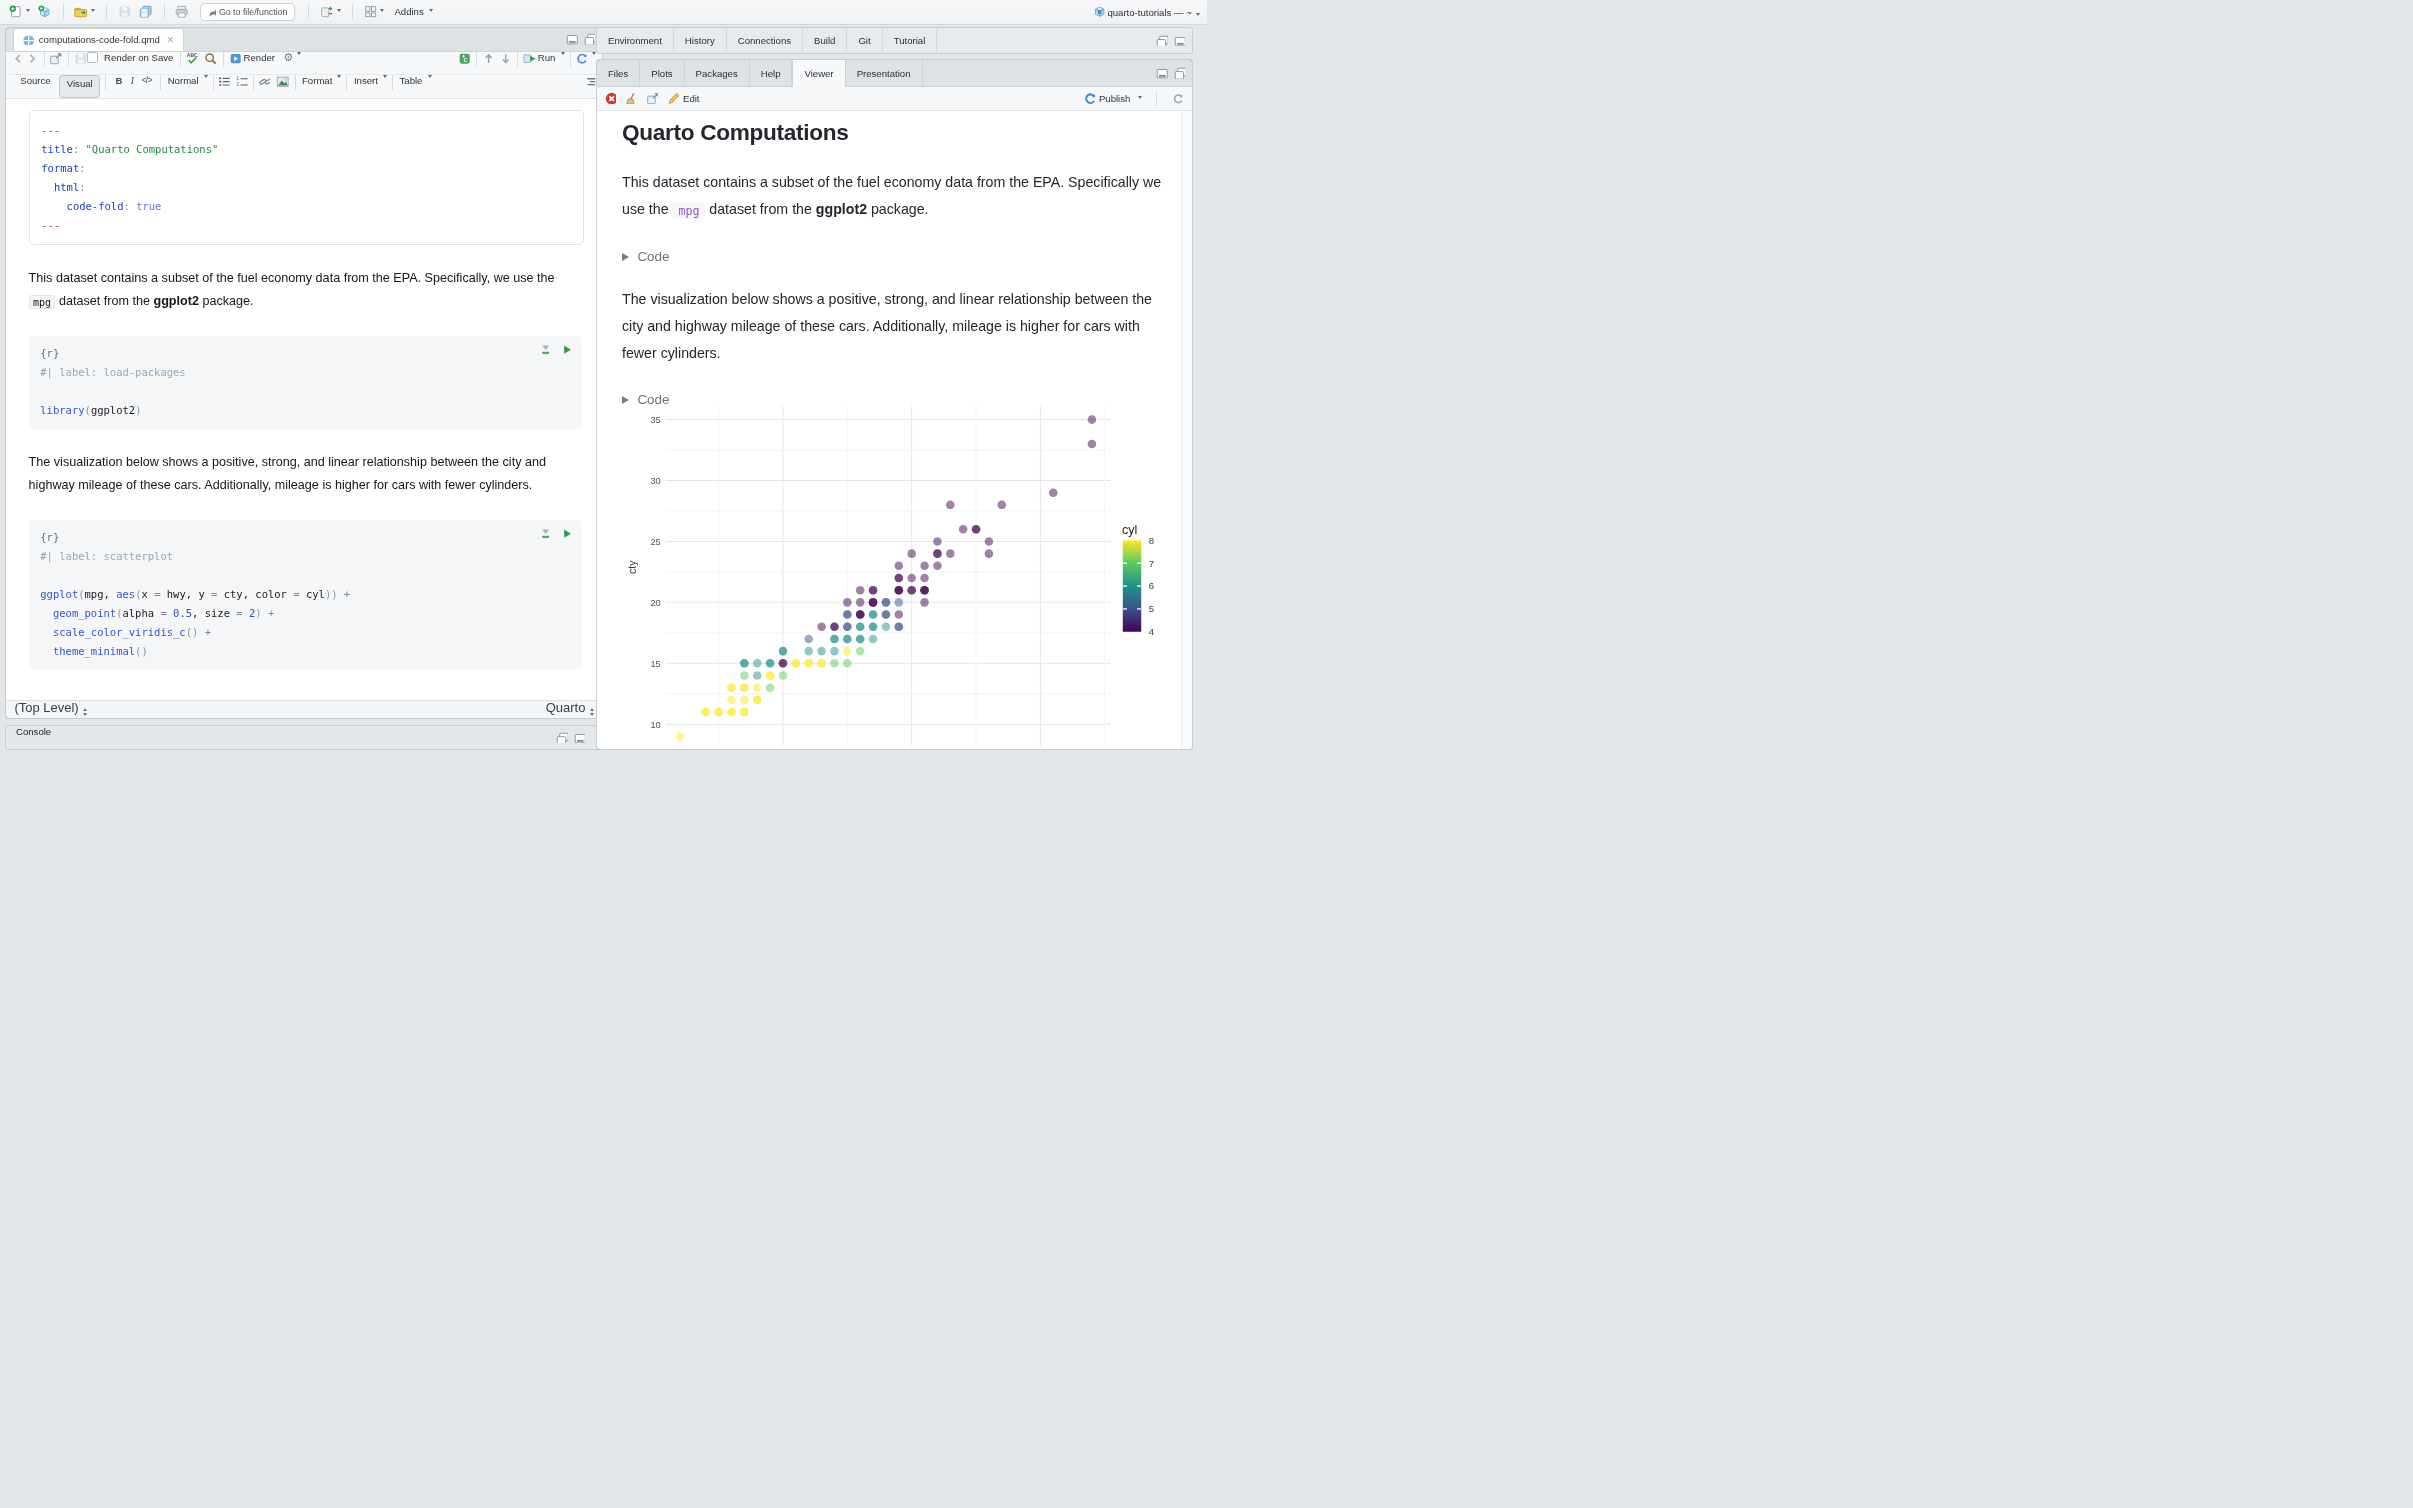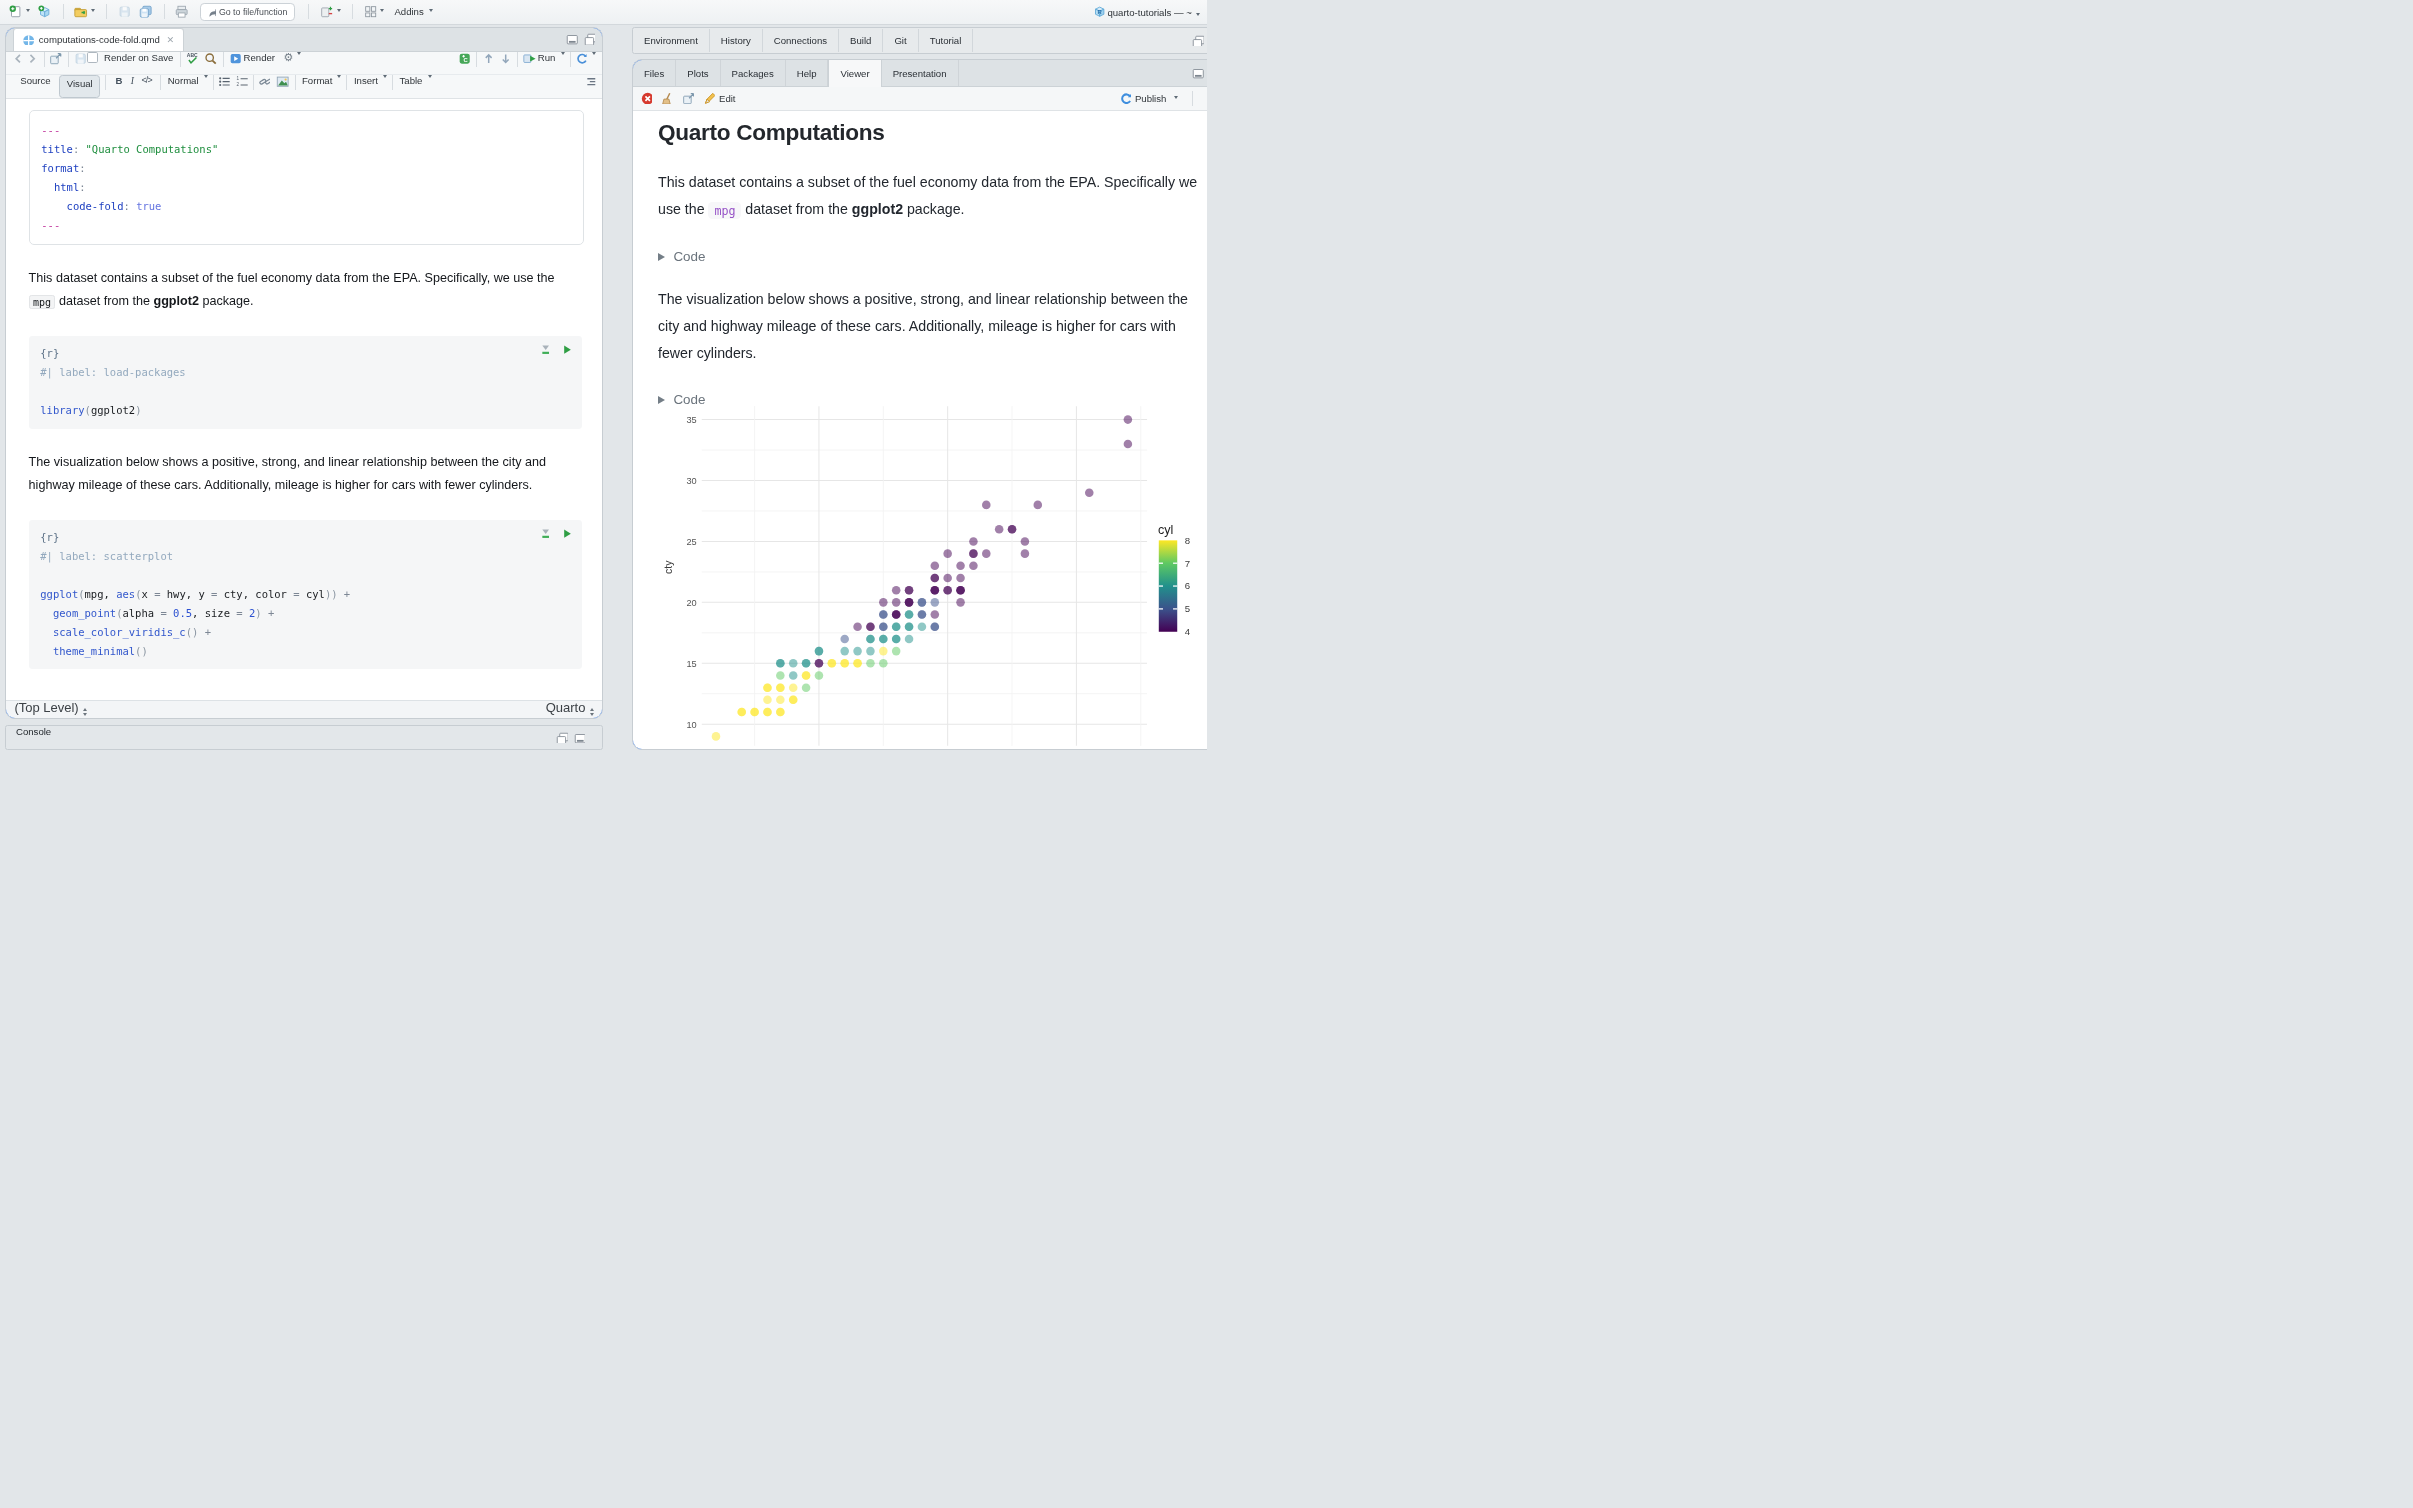--- a/index.html
+++ b/index.html
@@ -15,22 +15,22 @@
   .tbtn{display:flex;align-items:center;padding:1.7px 2.5px;border-radius:2.5px;}
   .goto{display:flex;align-items:center;gap:3px;background:#fff;border:0.8px solid #ccd2d7;border-radius:4.2px;
         height:16px;padding:0 6.7px;width:80px;margin:0 5px;font-size:8.8px;color:#4a4f55;white-space:nowrap;overflow:hidden;}
   .addins{font-size:9.6px;color:#2f3439;padding:0 1.7px;}
   .topbar .spacer{flex:1;}
   .proj{display:flex;align-items:flex-end;gap:1px;font-size:9.6px;color:#2f3439;}
   .gear{font-size:11px;color:#76808a;line-height:1;}
   
   .pane{position:absolute;top:27px;}
   .pane.left{left:5px;width:598px;}
-  .pane.right{left:632px;width:597px;}
-  .card{background:#3b82f6;border:0.8px solid #c7cdd2;border-radius:10px;overflow:hidden;display:flex;flex-direction:column;}
+  .pane.right{left:596px;width:597px;}
+  .card{background:#3b82f6;border:0.8px solid #c7cdd2;border-radius:4px;overflow:hidden;display:flex;flex-direction:column;}
   .editor-card{height:690px;}
   
   .tabbar{height:22.6px;background:#dde2e5;border-bottom:0.8px solid #ccd2d6;display:flex;align-items:flex-end;}
   .tab{display:flex;align-items:center;gap:5px;height:22px;padding:0 8.4px;font-size:9.6px;color:#30353a;}
   .tab.active{background:#fff;border:0.8px solid #ccd2d6;border-bottom:none;border-top-left-radius:3.4px;border-top-right-radius:3.4px;margin-left:0;}
   .tab .close{color:#9aa3ab;font-size:9.2px;margin-left:1.7px;}
   .wctls{margin-left:auto;display:flex;align-items:center;gap:5.9px;padding:0 6.7px;height:100%;}
   
   .tb{height:22.6px;background:#f6f8f9;display:flex;padding:0 5.9px;font-size:9.6px;color:#2f3439;}
   .tb1{border-bottom:0.8px solid #e7ebee;}

